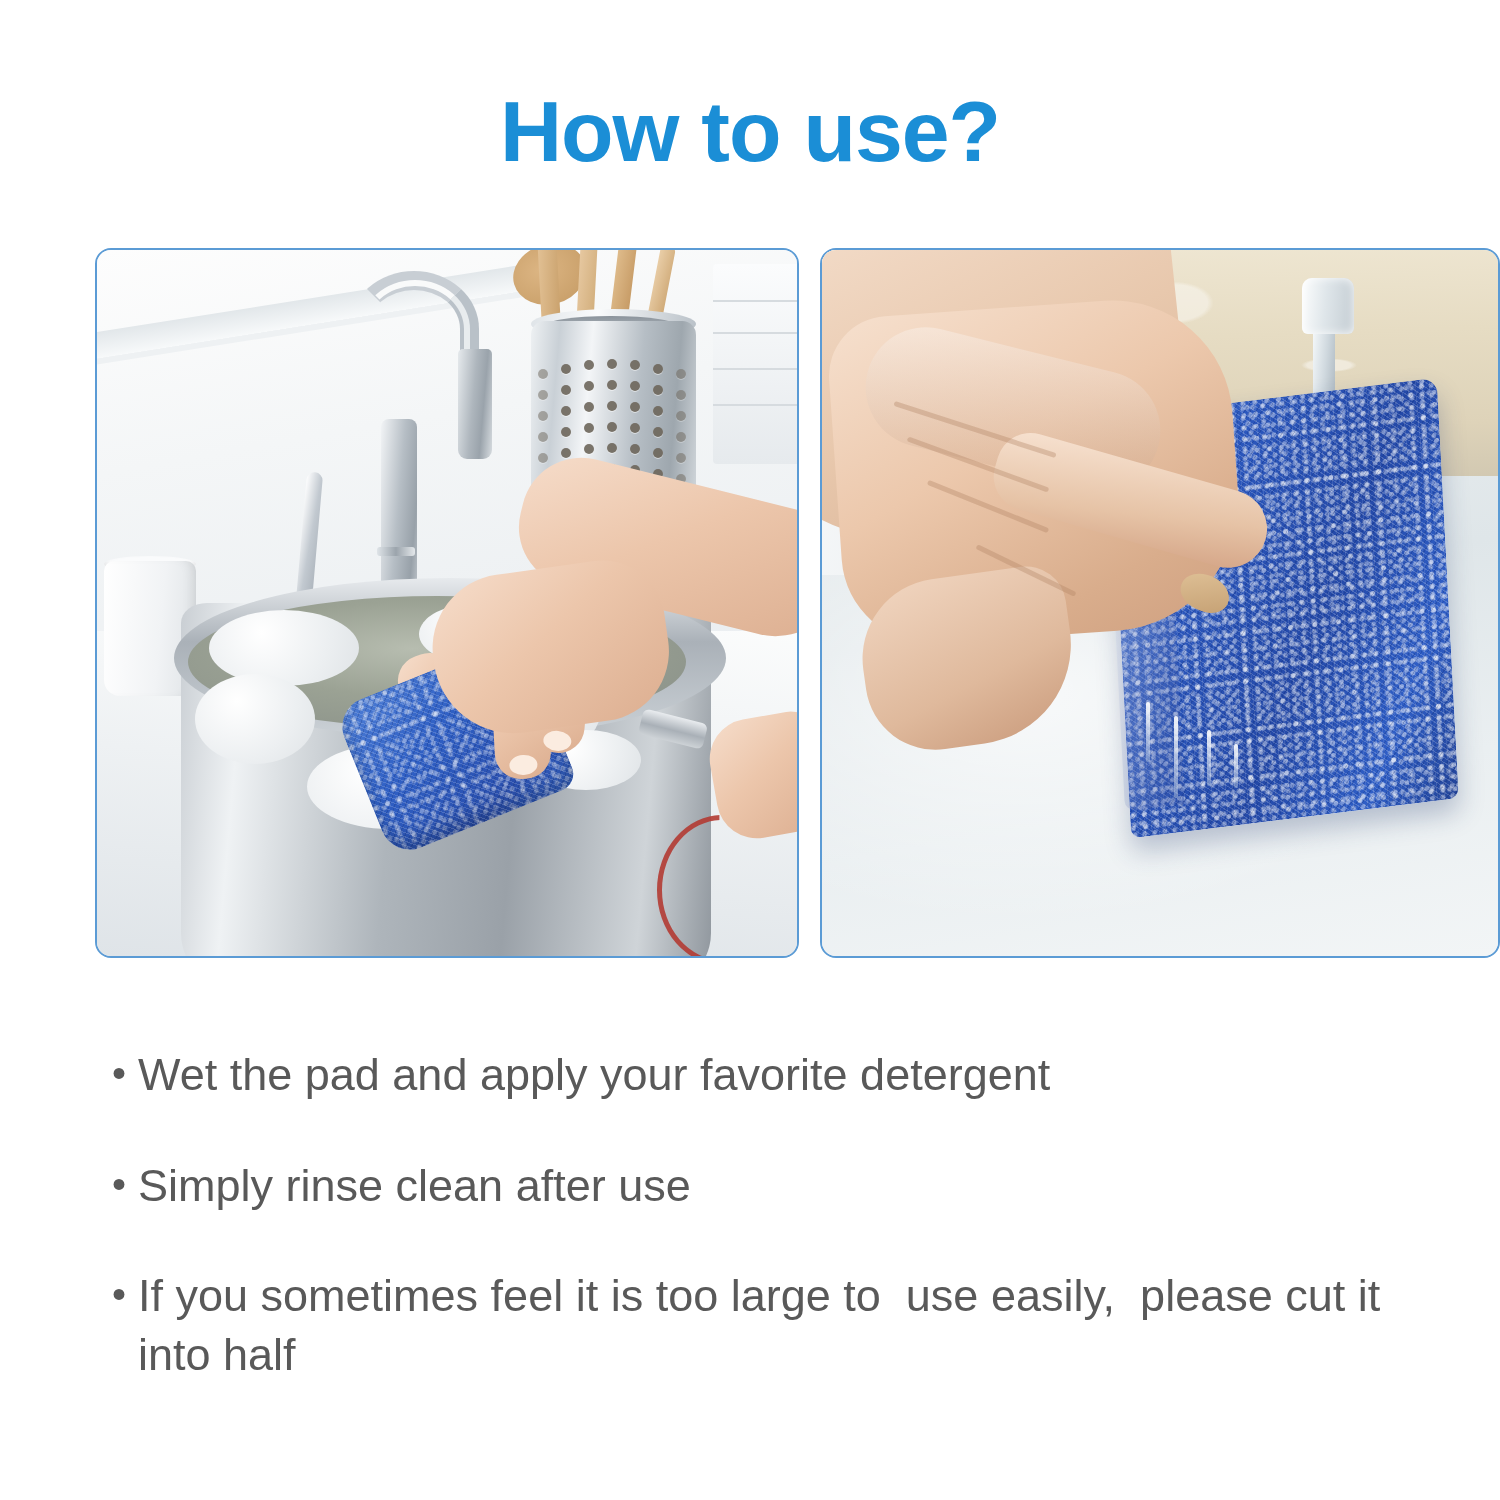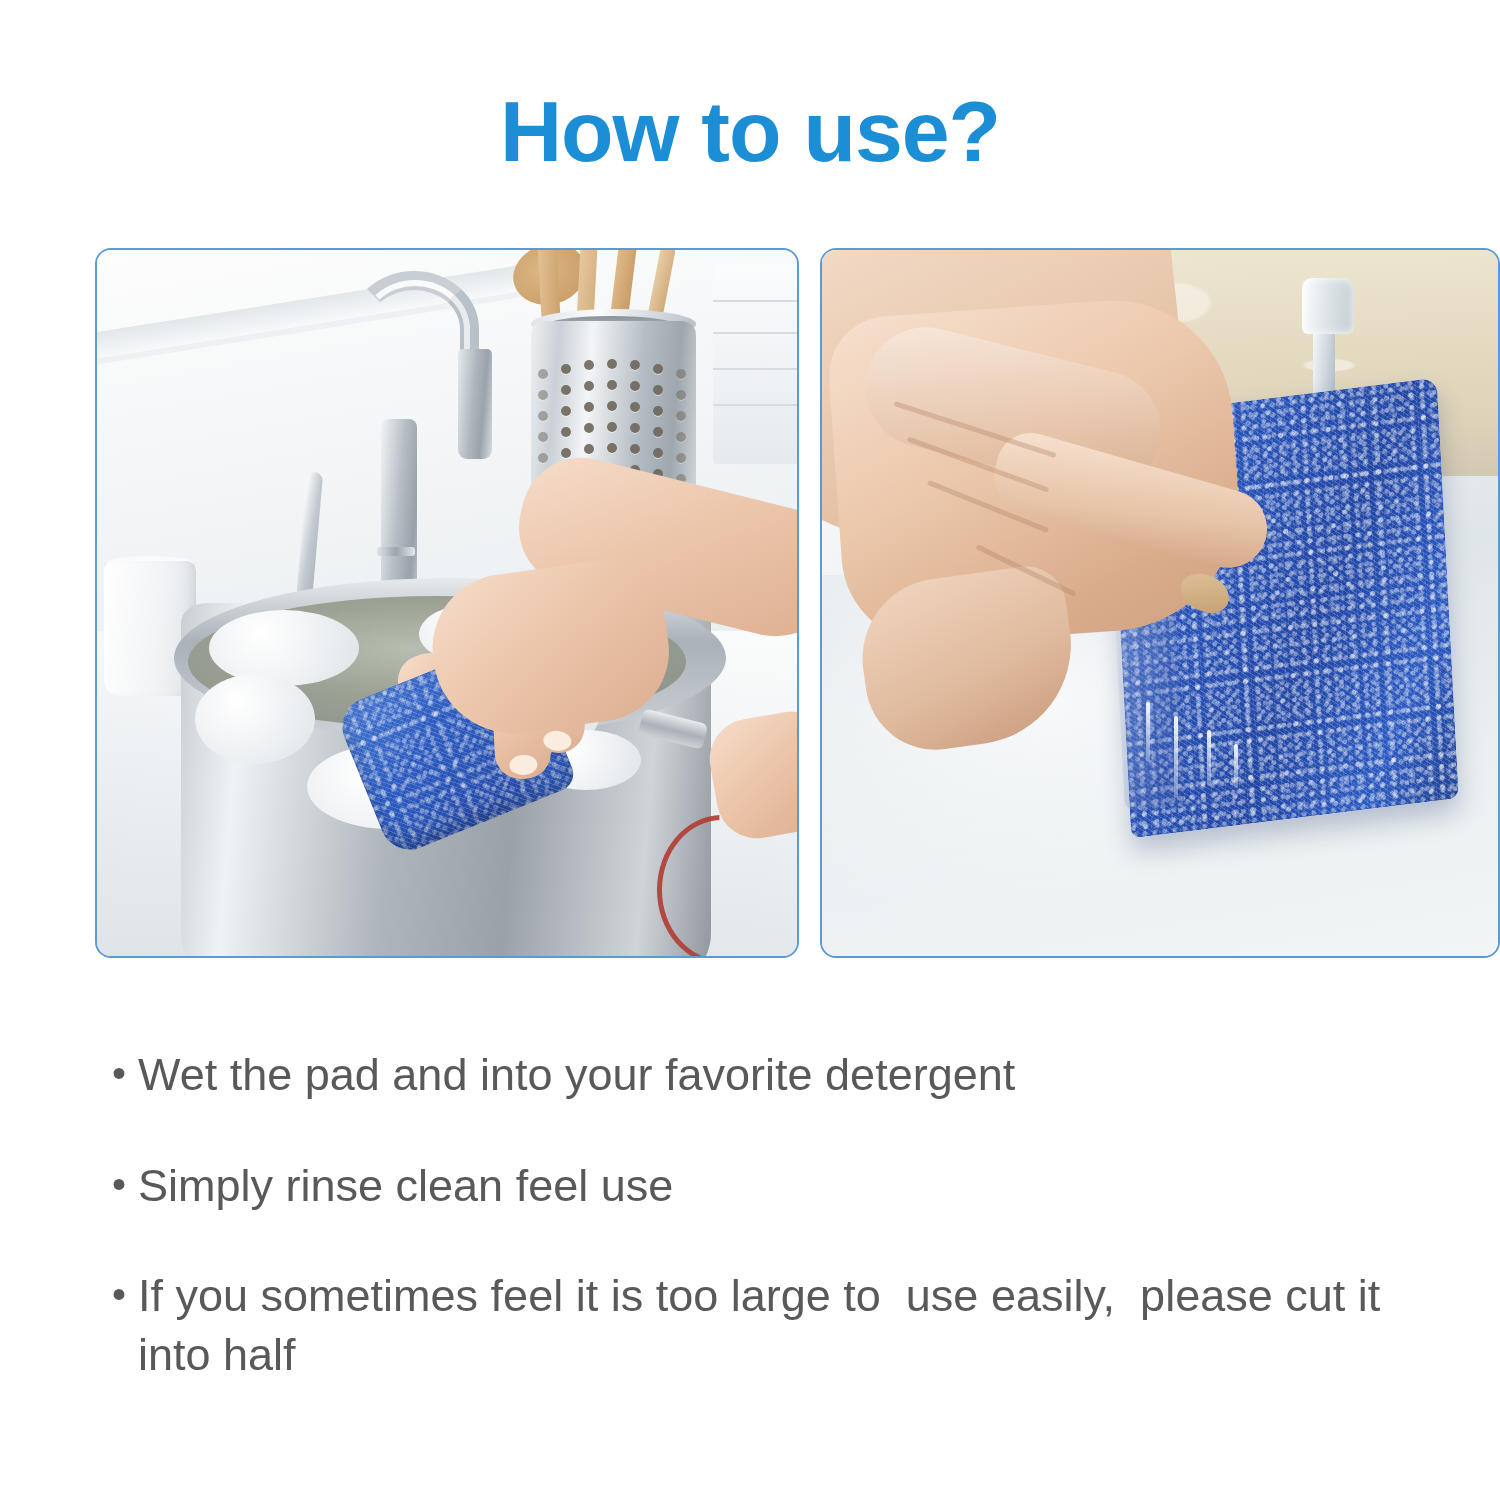--- a/index.html
+++ b/index.html
@@ -530,23 +530,23 @@
     <div class="r-crease rc1"></div>
     <div class="r-crease rc2"></div>
     <div class="r-crease rc3"></div>
     <div class="r-crease rc4"></div>
   </div>
 </div>
 
 <div class="bullets">
   <div class="bullet" id="bullet-1">
     <span class="dot">•</span>
-    <span class="btxt">Wet the pad and into your favorite detergent</span>
+    <span class="btxt">Wet the pad and apply your favorite detergent</span>
   </div>
   <div class="bullet" id="bullet-2">
     <span class="dot">•</span>
-    <span class="btxt">Simply rinse clean feel use</span>
+    <span class="btxt">Simply rinse clean after use</span>
   </div>
   <div class="bullet" id="bullet-3">
     <span class="dot">•</span>
     <span class="btxt">If you sometimes feel it is too large to  use easily,  please cut it into half</span>
   </div>
 </div>
 
 </body></html>

